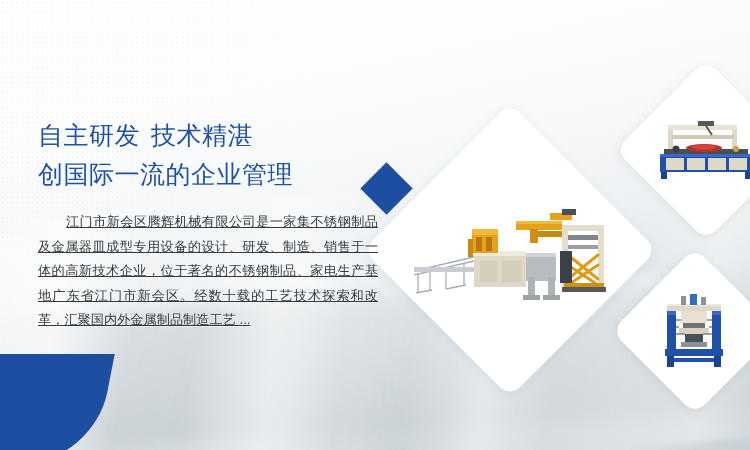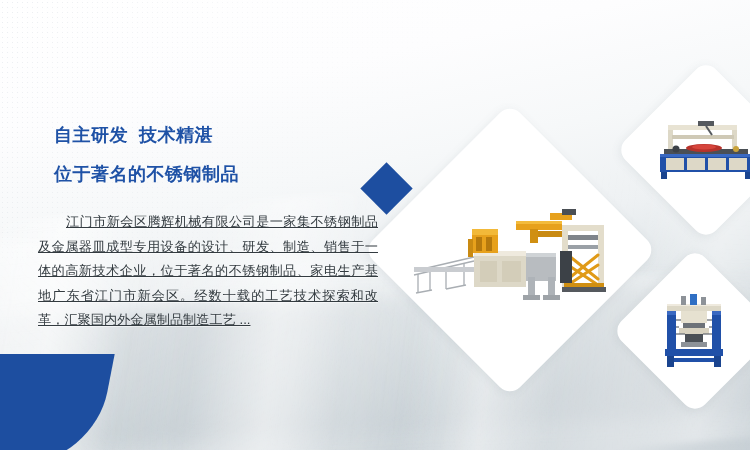--- a/index.html
+++ b/index.html
@@ -92,27 +92,26 @@
 
   
   .machine{display:block;}
 
   
   .copy{
     position:absolute;left:38px;top:116px;width:352px;
   }
   .headline{
     color:#1f52a6;
-    font-weight:bold;
-    font-size:18px;
+    font-weight:normal;
+    font-size:25px;
     line-height:39px;
     letter-spacing:.5px;
     white-space:nowrap;
     text-shadow:0 1px 0 rgba(255,255,255,.6);
-    margin-left:16px;
   }
   .headline .gap{display:inline-block;width:11px;}
   .body-copy{
     margin-top:16px;
     color:#333b40;
     font-size:13.2px;
     line-height:24.5px;
     text-indent:28px;
     text-align:justify;
     width:340px;
@@ -277,17 +276,17 @@
       </svg>
     </div>
   </div>
 
   <div class="accent-diamond"></div>
 
   <div class="copy">
     <div class="headline">
       <span>自主研发</span><span class="gap"></span><span>技术精湛</span>
     </div>
-    <div class="headline">位于著名的不锈钢制品</div>
+    <div class="headline">创国际一流的企业管理</div>
     <p class="body-copy">江门市新会区腾辉机械有限公司是一家集不锈钢制品及金属器皿成型专用设备的设计、研发、制造、销售于一体的高新技术企业，位于著名的不锈钢制品、家电生产基地广东省江门市新会区。经数十载的工艺技术探索和改革，汇聚国内外金属制品制造工艺 ...</p>
   </div>
 
 </div>
 
 </body></html>

